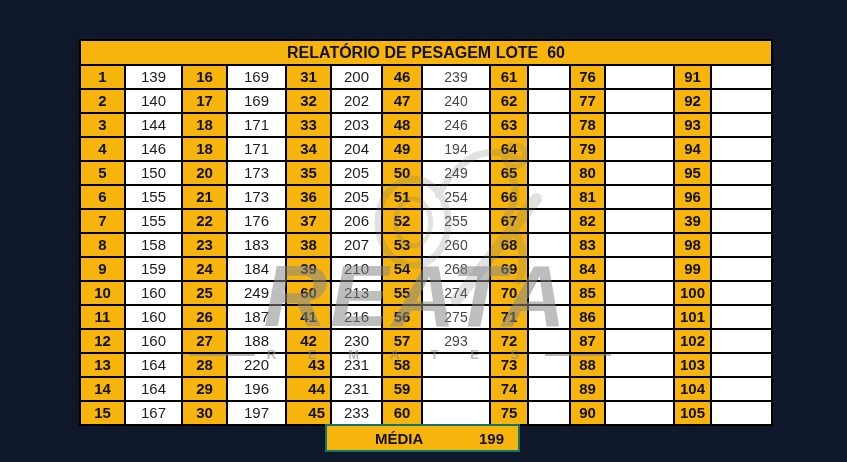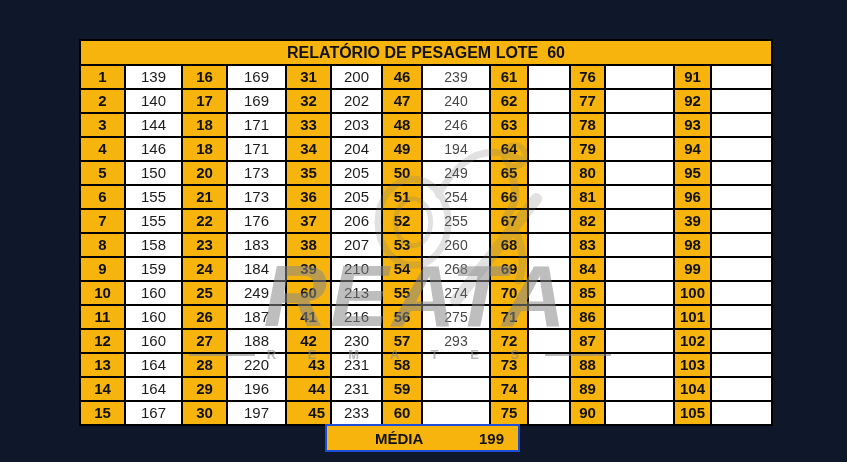--- a/index.html
+++ b/index.html
@@ -57,21 +57,21 @@
     font-size: 14px;
     color: #474747;
   }
   .media-row {
     position: absolute;
     left: 325px;
     top: 424px;
     width: 195px;
     height: 28px;
     background: var(--gold, #F6B40D);
-    border: 2px solid #1d4ed8;
+    border: 2px solid #0f766e;
     display: flex;
     align-items: center;
     font-weight: bold;
     font-size: 15px;
     color: #111;
     padding: 0 14px 0 48px;
   }
   .media-value { margin-left: auto; }
   .watermark {
     position: absolute;

